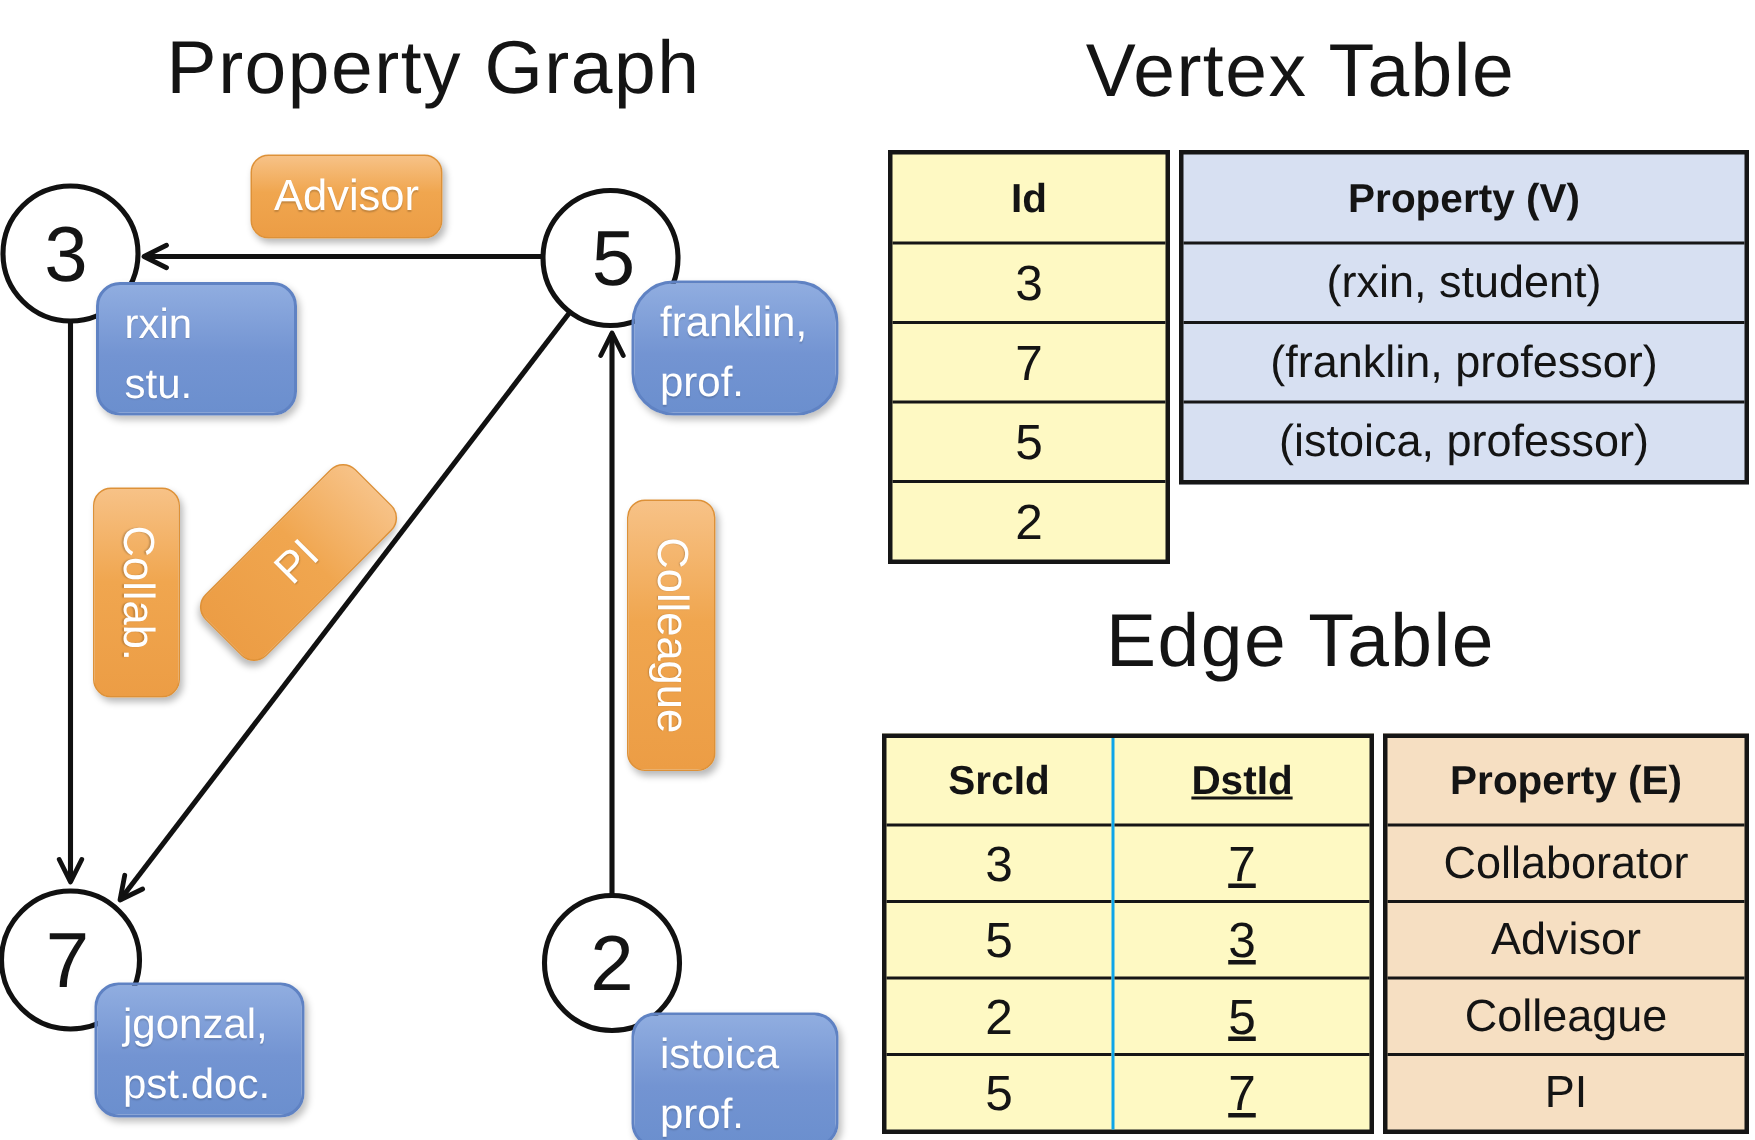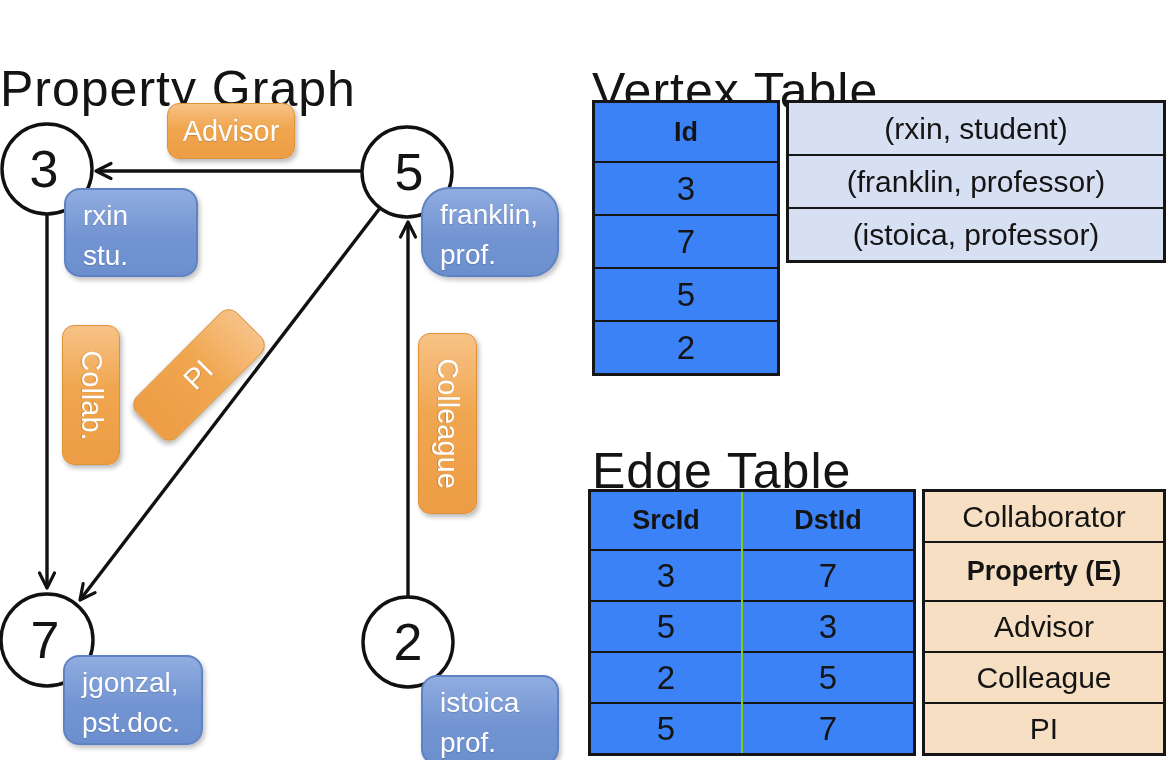--- a/index.html
+++ b/index.html
@@ -6,22 +6,22 @@
     --orange:#F0A64F; --orange-light:#F7C287; --orange-dark:#EC9D45; --orange-border:#DD9138;
     --blue:#7394D2; --blue-light:#90ADE0; --blue-dark:#6B8FCE; --blue-border:#5F82C3;
     --vertex-prop-bg:#D7E0F2; --edge-prop-bg:#F6DFC2; --ink:#141414;
   }
   html,body{margin:0;padding:0;background:#ffffff;}
   .canvas{
     position:relative;width:1170px;height:760px;background:#ffffff;overflow:hidden;
     font-family:"Liberation Sans",sans-serif;color:var(--ink);
   }
   .big-title{
-    position:absolute;font-size:50px;letter-spacing:1px;
-    white-space:nowrap;color:var(--ink);margin-top:44px;
+    position:absolute;font-size:50px;letter-spacing:1px;text-align:center;
+    white-space:nowrap;color:var(--ink);
   }
   svg.graph{position:absolute;left:0;top:0;}
 
   
   .elabel{
     position:absolute;display:flex;align-items:center;justify-content:center;
     background:linear-gradient(180deg,var(--orange-light) 0%,var(--orange) 45%,var(--orange-dark) 100%);
     border:1px solid var(--orange-border);border-radius:12px;
     box-shadow:2px 3px 5px rgba(0,0,0,0.28);
     color:#ffffff;font-size:29px;text-shadow:0 1px 1px rgba(0,0,0,0.18);
@@ -36,25 +36,25 @@
     border:2px solid var(--blue-border);border-radius:16px;
     box-shadow:2px 3px 5px rgba(0,0,0,0.25);
     color:#ffffff;font-size:28px;line-height:40px;
     padding:6px 6px 0 17px;text-shadow:0 1px 1px rgba(0,0,0,0.15);
   }
   .vprop span{display:block;white-space:nowrap;}
 
   
   .subtable{
     position:absolute;box-sizing:border-box;border:3px solid #161616;
-    display:flex;flex-direction:column;background:#3b82f6;
+    display:flex;flex-direction:column;background:#fef9c3;
   }
   .subtable.row-layout{flex-direction:row;align-items:flex-end;}
   .subtable .col{display:flex;flex-direction:column;}
-  .subtable .col + .col{border-left:2px solid #84cc16;}
+  .subtable .col + .col{border-left:2px solid #0ea5e9;text-decoration:underline;}
   .cell{
     display:flex;align-items:center;justify-content:center;
     font-size:30px;color:var(--ink);white-space:nowrap;
   }
   .cell + .cell{border-top:2px solid #161616;}
   .cell.head{font-weight:bold;font-size:27px;}
   .cell.num{font-size:33px;}
   .vtx .cell{height:51px;}
   .vtx .cell.head{height:58px;}
   .edg .cell{height:49px;}
@@ -126,20 +126,21 @@
 
   <div class="subtable vtx" style="left:592px;top:100px;width:188px;">
     <div class="cell head">Id</div>
     <div class="cell num">3</div>
     <div class="cell num">7</div>
     <div class="cell num">5</div>
     <div class="cell num">2</div>
   </div>
 
   <div class="subtable vtx blue-bg" style="left:786px;top:100px;width:380px;">
+    <div class="cell head">Property (V)</div>
     <div class="cell">(rxin, student)</div>
     <div class="cell">(franklin, professor)</div>
     <div class="cell">(istoica, professor)</div>
   </div>
 
   <div class="big-title" style="left:592px;top:398px;width:550px;">Edge Table</div>
 
   <div class="subtable edg row-layout" style="left:588px;top:489px;width:328px;">
     <div class="col" style="width:150px;">
       <div class="cell head">SrcId</div>
@@ -151,20 +152,20 @@
     <div class="col" style="width:170px;">
       <div class="cell head">DstId</div>
       <div class="cell num">7</div>
       <div class="cell num">3</div>
       <div class="cell num">5</div>
       <div class="cell num">7</div>
     </div>
   </div>
 
   <div class="subtable edg tan-bg" style="left:922px;top:489px;width:244px;">
+    <div class="cell head">Property (E)</div>
     <div class="cell">Collaborator</div>
-    <div class="cell head">Property (E)</div>
     <div class="cell">Advisor</div>
     <div class="cell">Colleague</div>
     <div class="cell">PI</div>
   </div>
 
 </div>
 
 </body></html>

